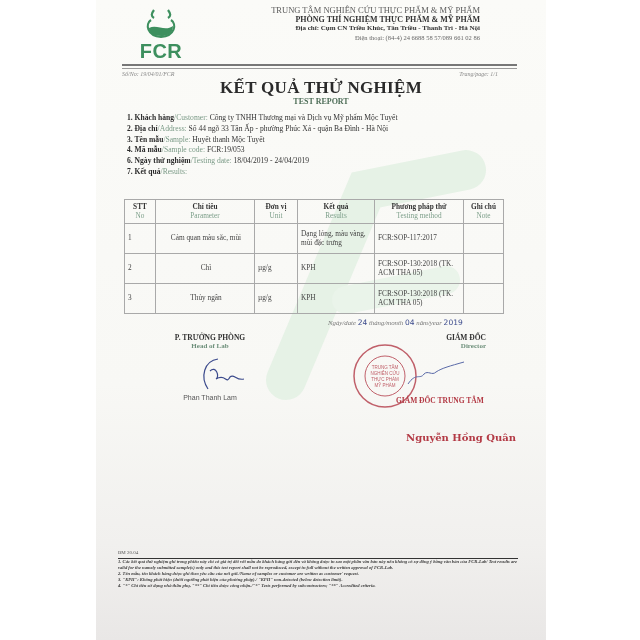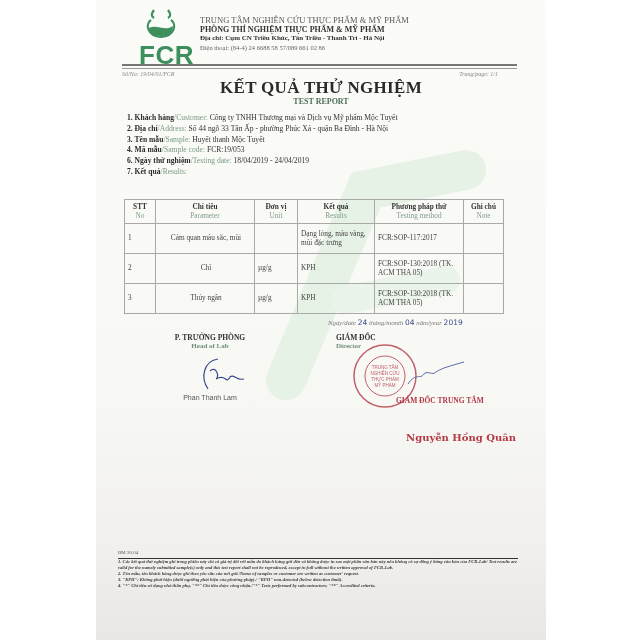--- a/index.html
+++ b/index.html
@@ -18,24 +18,24 @@
   .watermark {
     position: absolute; left: 150px; top: 150px; width: 260px; height: 260px;
     pointer-events: none;
   }
   .logo {
     position: absolute; left: 43px; top: 8px; width: 44px; height: 50px;
   }
   .logo-text {
     position: absolute; left: 0; top: 32px; width: 44px; text-align: center;
     font-family: "Liberation Sans", "DejaVu Sans", sans-serif;
-    font-weight: bold; font-size: 26px; color: #3d8f5e; letter-spacing: 0.5px;
+    font-weight: bold; font-size: 20px; color: #3d8f5e; letter-spacing: 0.5px;
   }
   .org {
-    position: absolute; left: 104px; top: 16px; width: 280px; text-align: left;
+    position: absolute; left: 104px; top: 6px; width: 280px; text-align: right;
     line-height: 9px;
   }
   .org .l1 { font-size: 8.5px; color: #5a5a5a; }
   .org .l2 { font-size: 8px; font-weight: bold; color: #333; }
   .org .l3 { font-size: 7px; font-weight: bold; color: #333; }
   .org .l4 { font-size: 6.5px; color: #666; }
   .rule-top {
     position: absolute; left: 26px; top: 64px; width: 395px; height: 2px;
     border-top: 2px solid #777; border-bottom: 1px solid #999;
   }
@@ -70,21 +70,21 @@
   table.results td { height: 27px; line-height: 8.5px; }
   table.results td.param { text-align: center; padding-left: 5px; }
   .date-line {
     position: absolute; left: 232px; top: 318px; font-size: 6.8px; font-style: italic; color: #777;
   }
   .date-line .hw { font-family: "DejaVu Sans", sans-serif; font-style: normal; color: #3b4a8c; font-size: 7.5px; }
   .sig-left {
     position: absolute; left: 54px; top: 333px; width: 120px; text-align: center;
   }
   .sig-right {
-    position: absolute; left: 240px; top: 333px; width: 150px; text-align: left;
+    position: absolute; left: 240px; top: 333px; width: 150px; text-align: right;
   }
   .role { font-size: 7.5px; font-weight: bold; color: #333; }
   .role-en { font-size: 7px; font-weight: bold; color: #6d8f7a; }
   .name { font-family: "Liberation Sans", "DejaVu Sans", sans-serif; font-size: 7px; color: #555; }
   .signature-l { position: absolute; left: 100px; top: 355px; width: 60px; height: 40px; }
   .stamp { position: absolute; left: 256px; top: 343px; width: 66px; height: 66px; }
   .signature-r { position: absolute; left: 310px; top: 360px; width: 60px; height: 30px; }
   .director-title {
     position: absolute; left: 300px; top: 396px; font-size: 7.5px; color: #b33a45; font-weight: bold;
   }

